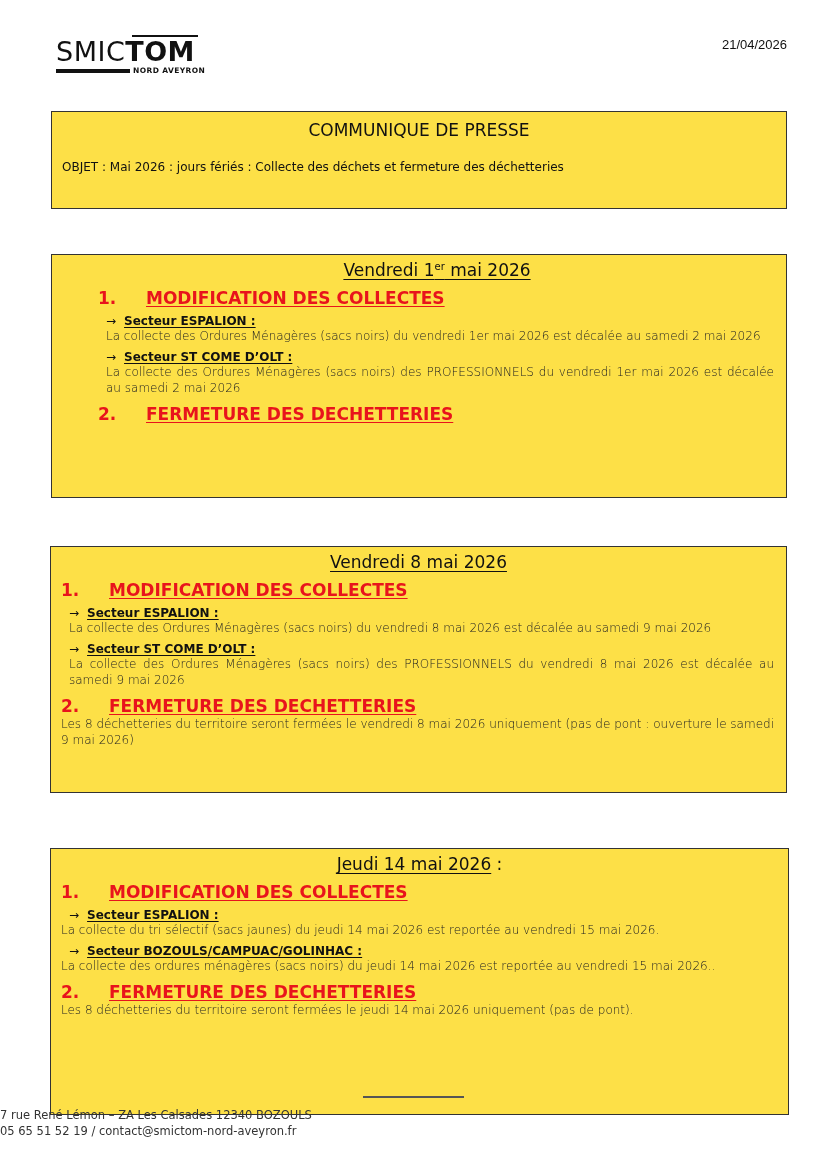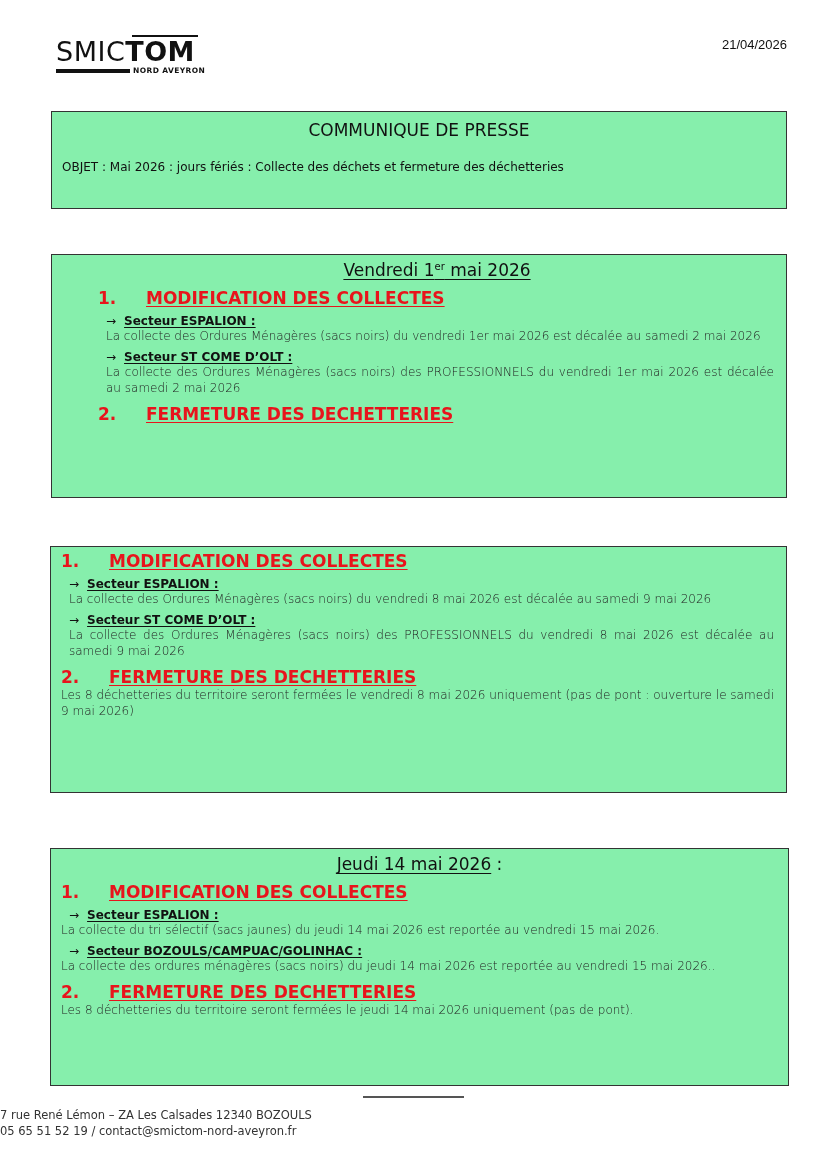--- a/index.html
+++ b/index.html
@@ -5,27 +5,27 @@
   html, body { margin:0; padding:0; background:#ffffff; }
   body { width:827px; height:1169px; position:relative; font-family:"DejaVu Sans", sans-serif; color:#111; overflow:hidden; }
   .logo { position:absolute; left:56px; top:35px; width:150px; height:40px; }
   .logo-top { position:absolute; left:76px; top:0; width:66px; height:2px; background:#111; }
   .logo-text { position:absolute; left:0; top:2px; font-size:27px; letter-spacing:0.5px; line-height:30px; white-space:nowrap; }
   .logo-text .light { font-weight:normal; }
   .logo-text .bold { font-weight:bold; }
   .logo-bar { position:absolute; left:0; top:34px; width:74px; height:4px; background:#111; }
   .logo-sub { position:absolute; left:77px; top:31px; font-size:7.5px; font-weight:bold; letter-spacing:0.4px; white-space:nowrap; }
   .date { position:absolute; right:40px; top:37px; font-family:"Liberation Sans", sans-serif; font-size:13px; }
-  .box { position:absolute; border:1.5px solid #333; box-sizing:border-box; background:#86efac; }
+  .box { position:absolute; border:1.5px solid #333; box-sizing:border-box; background:#fde047; }
   .header-box { left:51px; top:111px; width:736px; height:98px; }
   .header-title { text-align:center; font-size:17px; margin-top:8px; }
   .header-obj { font-size:12px; margin:20px 0 0 10px; }
   .sec1 { left:51px; top:254px; width:736px; height:244px;padding-left:36px; }
   .sec2 { left:50px; top:546px; width:737px; height:247px; }
-  .sec3 { left:50px; top:848px; width:739px; height:238px; }
+  .sec3 { left:50px; top:848px; width:739px; height:267px; }
   .sec-title { text-align:center; font-size:17px; margin-top:5px; height:24px; }
   .sec-title span.t { text-decoration:underline; text-underline-offset:3px; }
   .sec-title sup { font-size:10px; vertical-align:6px; text-decoration:none; }
   .hd { color:#e8141c; font-size:17px; font-weight:bold; margin:4px 0 0 10px; white-space:nowrap; }
   .hd .num { display:inline-block; width:48px; }
   .hd .lbl { text-decoration:underline; text-underline-offset:2px; }
   .sector { font-size:12px; font-weight:bold; margin:6px 0 0 18px; white-space:nowrap; }
   .sector .arr { font-weight:normal; margin-right:8px; }
   .sector .lbl { text-decoration:underline; text-underline-offset:2px; }
   .para { font-size:12px; line-height:16px; margin:0 12px 0 18px; text-align:justify; color:#222; font-weight:300; }
@@ -56,20 +56,21 @@
   <div class="sec-title"><span class="t"><span>Vendredi 1</span><sup>er</sup><span> mai 2026</span></span></div>
   <div class="hd"><span class="num">1.</span><span class="lbl">MODIFICATION DES COLLECTES</span></div>
   <div class="sector"><span class="arr">→</span><span class="lbl">Secteur ESPALION :</span></div>
   <div class="para">La collecte des Ordures Ménagères (sacs noirs) du vendredi 1er mai 2026 est décalée au samedi 2 mai 2026</div>
   <div class="sector"><span class="arr">→</span><span class="lbl">Secteur ST COME D’OLT :</span></div>
   <div class="para">La collecte des Ordures Ménagères (sacs noirs) des PROFESSIONNELS du vendredi 1er mai 2026 est décalée au samedi 2 mai 2026</div>
   <div class="hd" style="margin-top:8px"><span class="num">2.</span><span class="lbl">FERMETURE DES DECHETTERIES</span></div>
 </div>
 
 <div class="box sec2">
+  <div class="sec-title"><span class="t"><span>Vendredi 8 mai 2026</span></span></div>
   <div class="hd"><span class="num">1.</span><span class="lbl">MODIFICATION DES COLLECTES</span></div>
   <div class="sector"><span class="arr">→</span><span class="lbl">Secteur ESPALION :</span></div>
   <div class="para">La collecte des Ordures Ménagères (sacs noirs) du vendredi 8 mai 2026 est décalée au samedi 9 mai 2026</div>
   <div class="sector"><span class="arr">→</span><span class="lbl">Secteur ST COME D’OLT :</span></div>
   <div class="para">La collecte des Ordures Ménagères (sacs noirs) des PROFESSIONNELS du vendredi 8 mai 2026 est décalée au samedi 9 mai 2026</div>
   <div class="hd" style="margin-top:8px"><span class="num">2.</span><span class="lbl">FERMETURE DES DECHETTERIES</span></div>
   <div class="para left">Les 8 déchetteries du territoire seront fermées le vendredi 8 mai 2026 uniquement (pas de pont : ouverture le samedi 9 mai 2026)</div>
 </div>
 
 <div class="box sec3">

